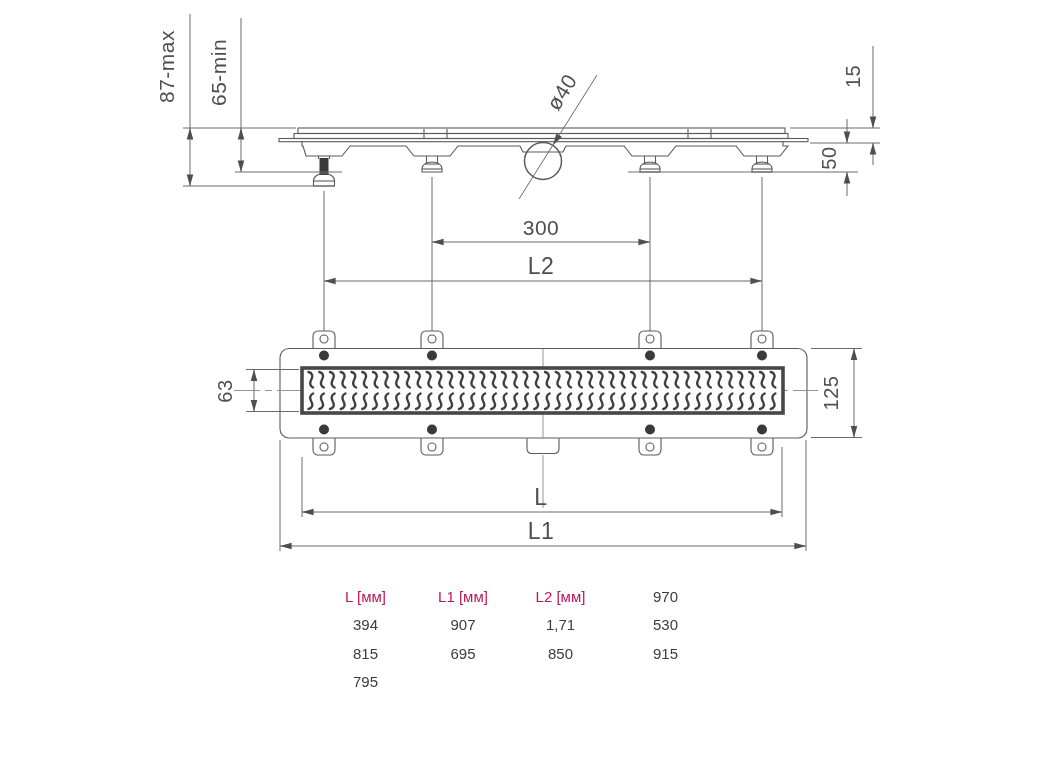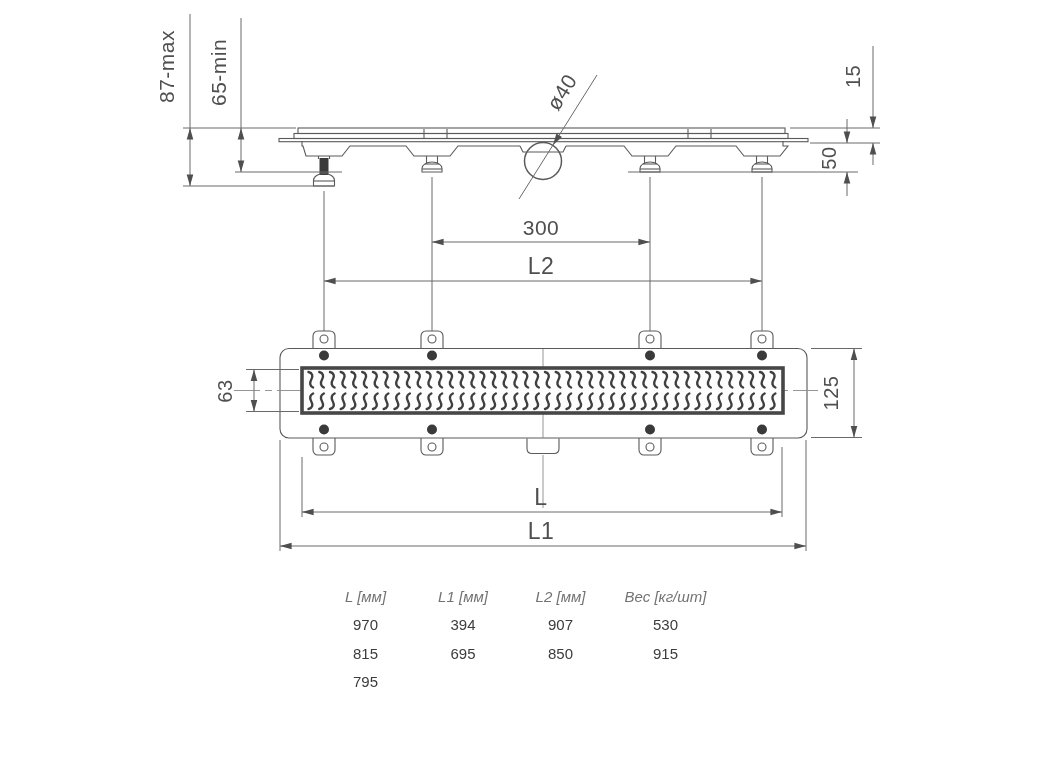--- a/index.html
+++ b/index.html
@@ -6,21 +6,21 @@
   .canvas{position:relative;width:1045px;height:784px;background:#ffffff;overflow:hidden;
           font-family:"Liberation Sans",sans-serif;}
   svg text{font-family:"Liberation Sans","DejaVu Sans",sans-serif;fill:#4f4f4f;letter-spacing:.5px;}
   .dim-sm{font-size:20px;}
   .dim-md{font-size:21px;}
   .dim-lg{font-size:23px;}
   .spec-table{position:absolute;left:318px;top:582px;display:grid;
               grid-template-columns:95px 100px 95px 115px;grid-auto-rows:28.5px;
               color:#3c3c3c;font-size:15px;}
   .spec-table .cell{display:flex;align-items:center;justify-content:center;white-space:nowrap;}
-  .spec-table .hdr{color:#737373;font-style:italic;}
+  .spec-table .hdr{color:#be185d;}
 </style>
 </head>
 <body>
 
 <div class="canvas">
 
 <svg width="1045" height="784" viewBox="0 0 1045 784">
   <defs>
     <marker id="ae" markerWidth="14" markerHeight="9" refX="12.2" refY="4.5" orient="auto" markerUnits="userSpaceOnUse">
       <path d="M0.6,1.2 L12.2,4.5 L0.6,7.8 Z" fill="#4f4f4f"></path>
@@ -293,25 +293,25 @@
     <text class="dim-lg" x="541" y="505" text-anchor="middle">L</text>
     <text class="dim-lg" x="541" y="539" text-anchor="middle">L1</text>
   </g>
 </svg>
 
   
   <div class="spec-table">
     <div class="cell hdr">L [мм]</div>
     <div class="cell hdr">L1 [мм]</div>
     <div class="cell hdr">L2 [мм]</div>
-    <div class="cell hdr">Вес [кг/шт]</div>
 
     <div class="cell">970</div>
     <div class="cell">394</div>
     <div class="cell">907</div>
+    <div class="cell">1,71</div>
 
     <div class="cell">530</div>
     <div class="cell">815</div>
     <div class="cell">695</div>
 
     <div class="cell">850</div>
     <div class="cell">915</div>
     <div class="cell">795</div>
   </div>
 </div>

